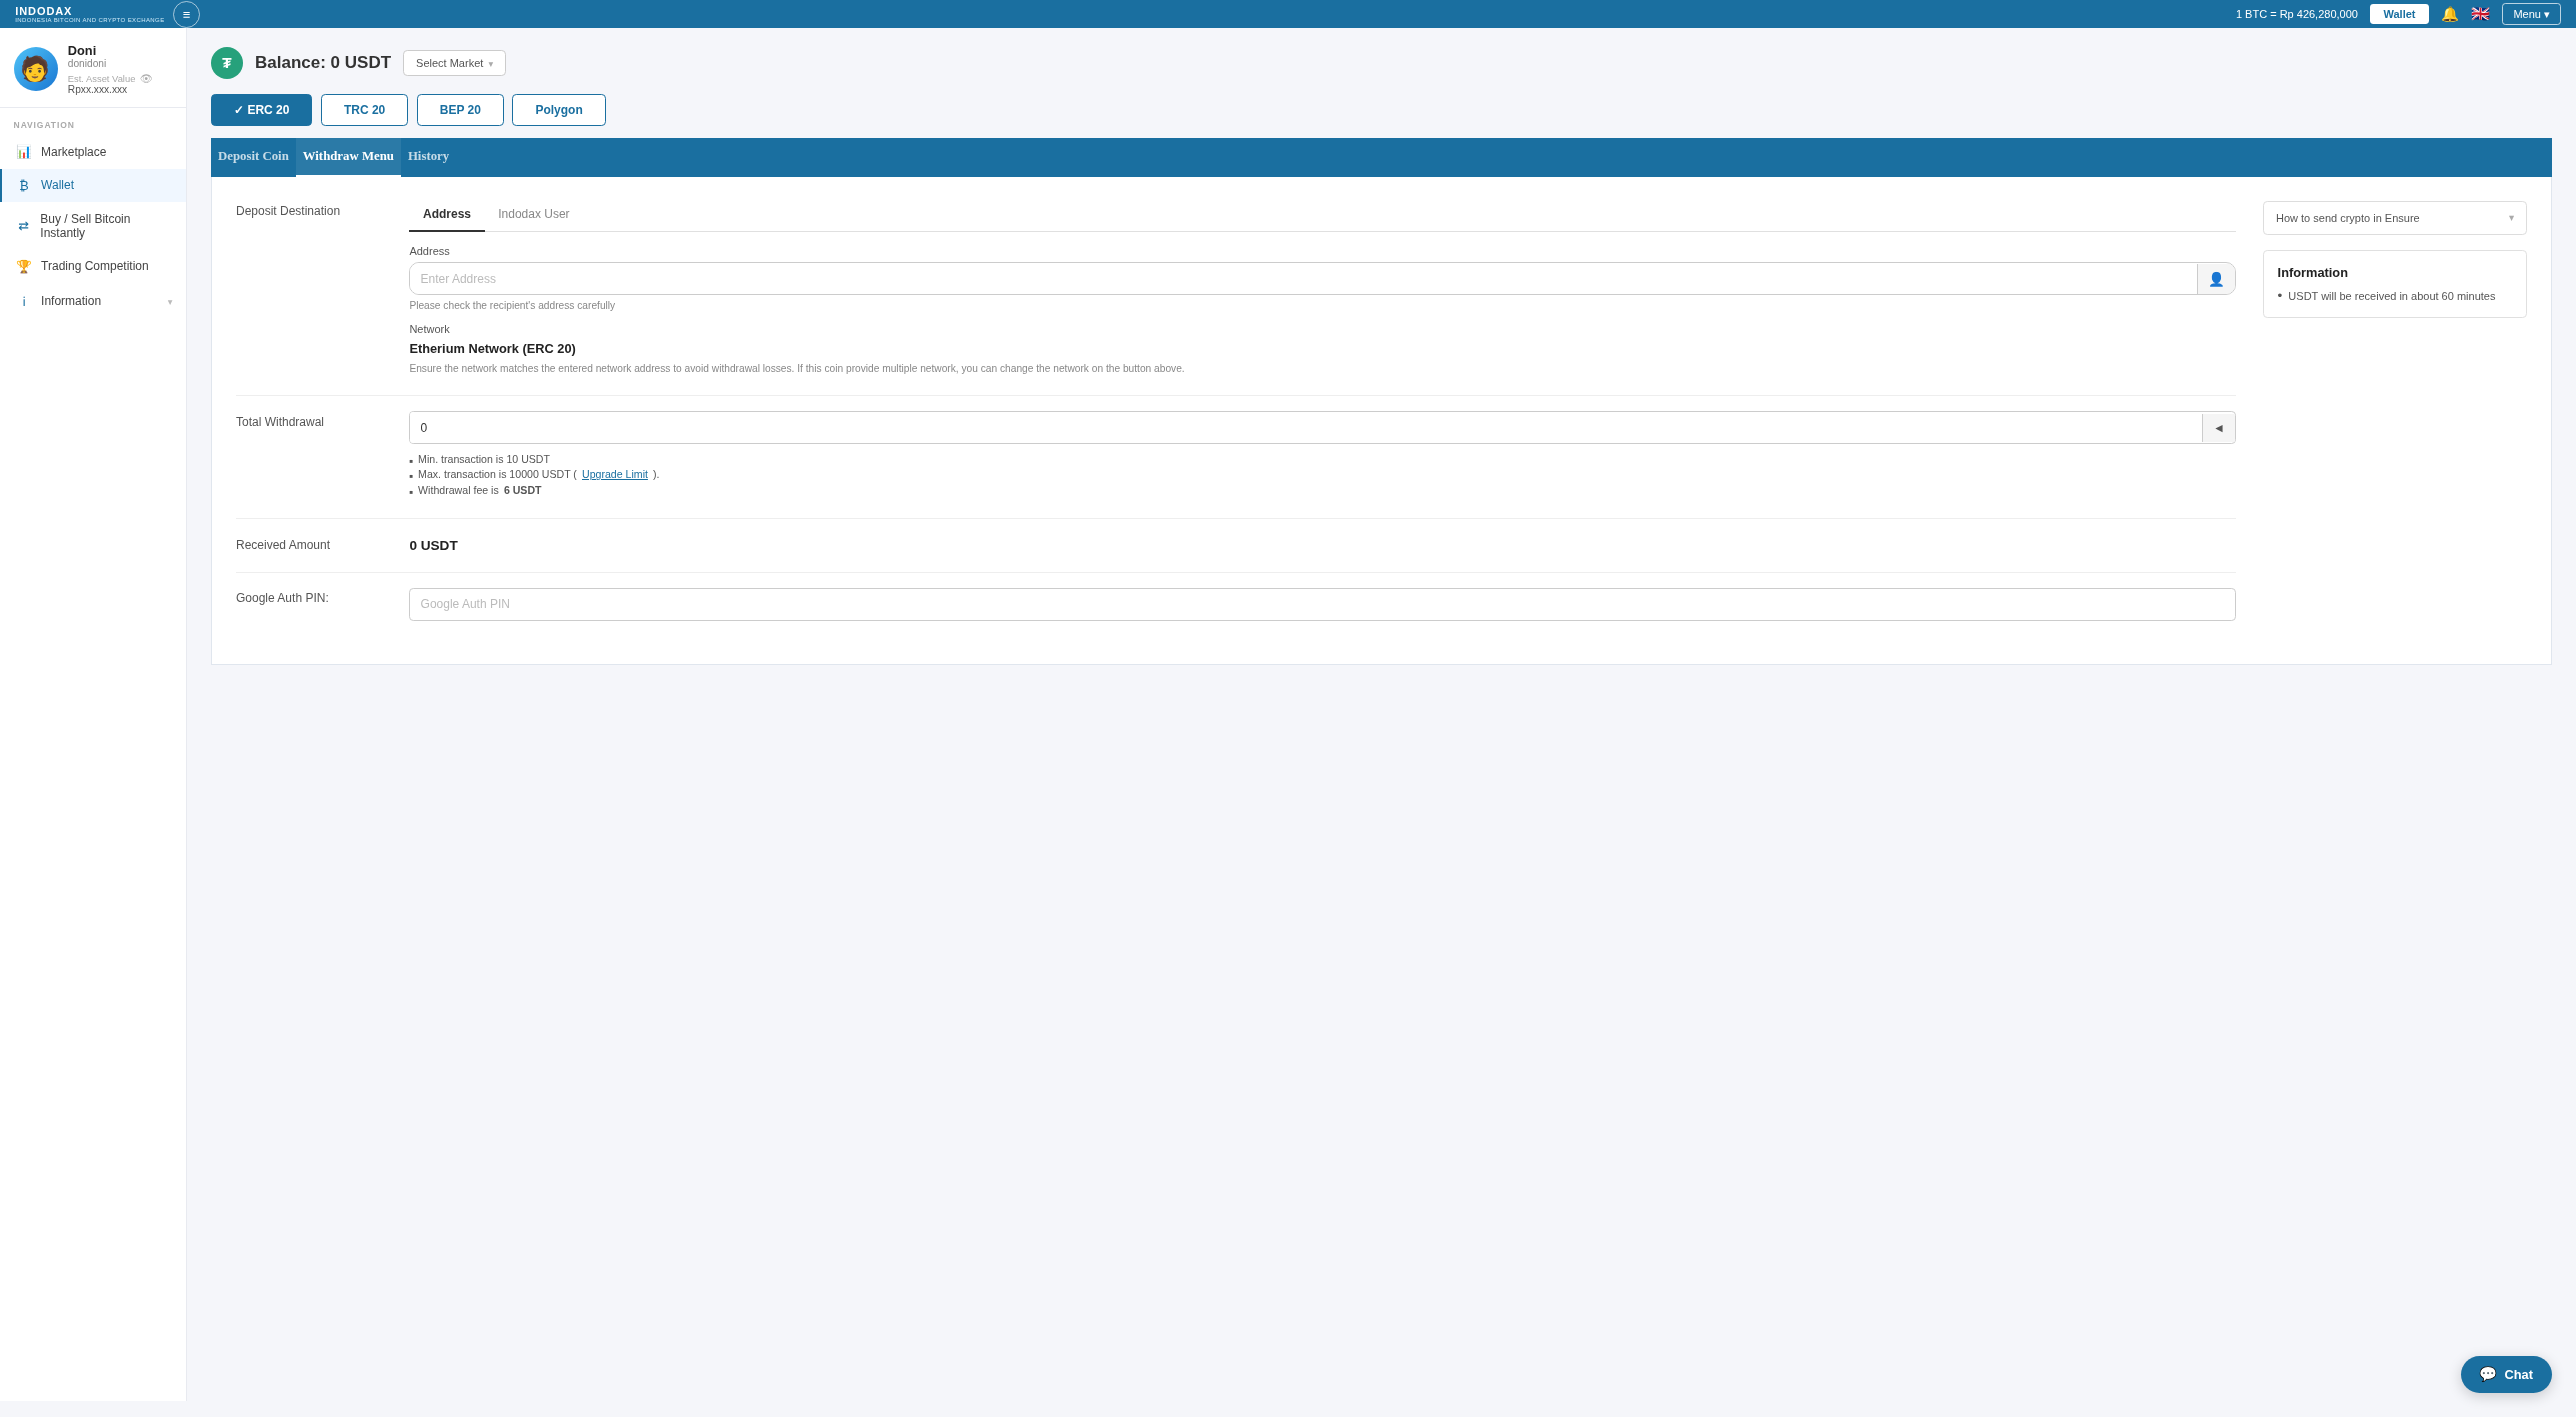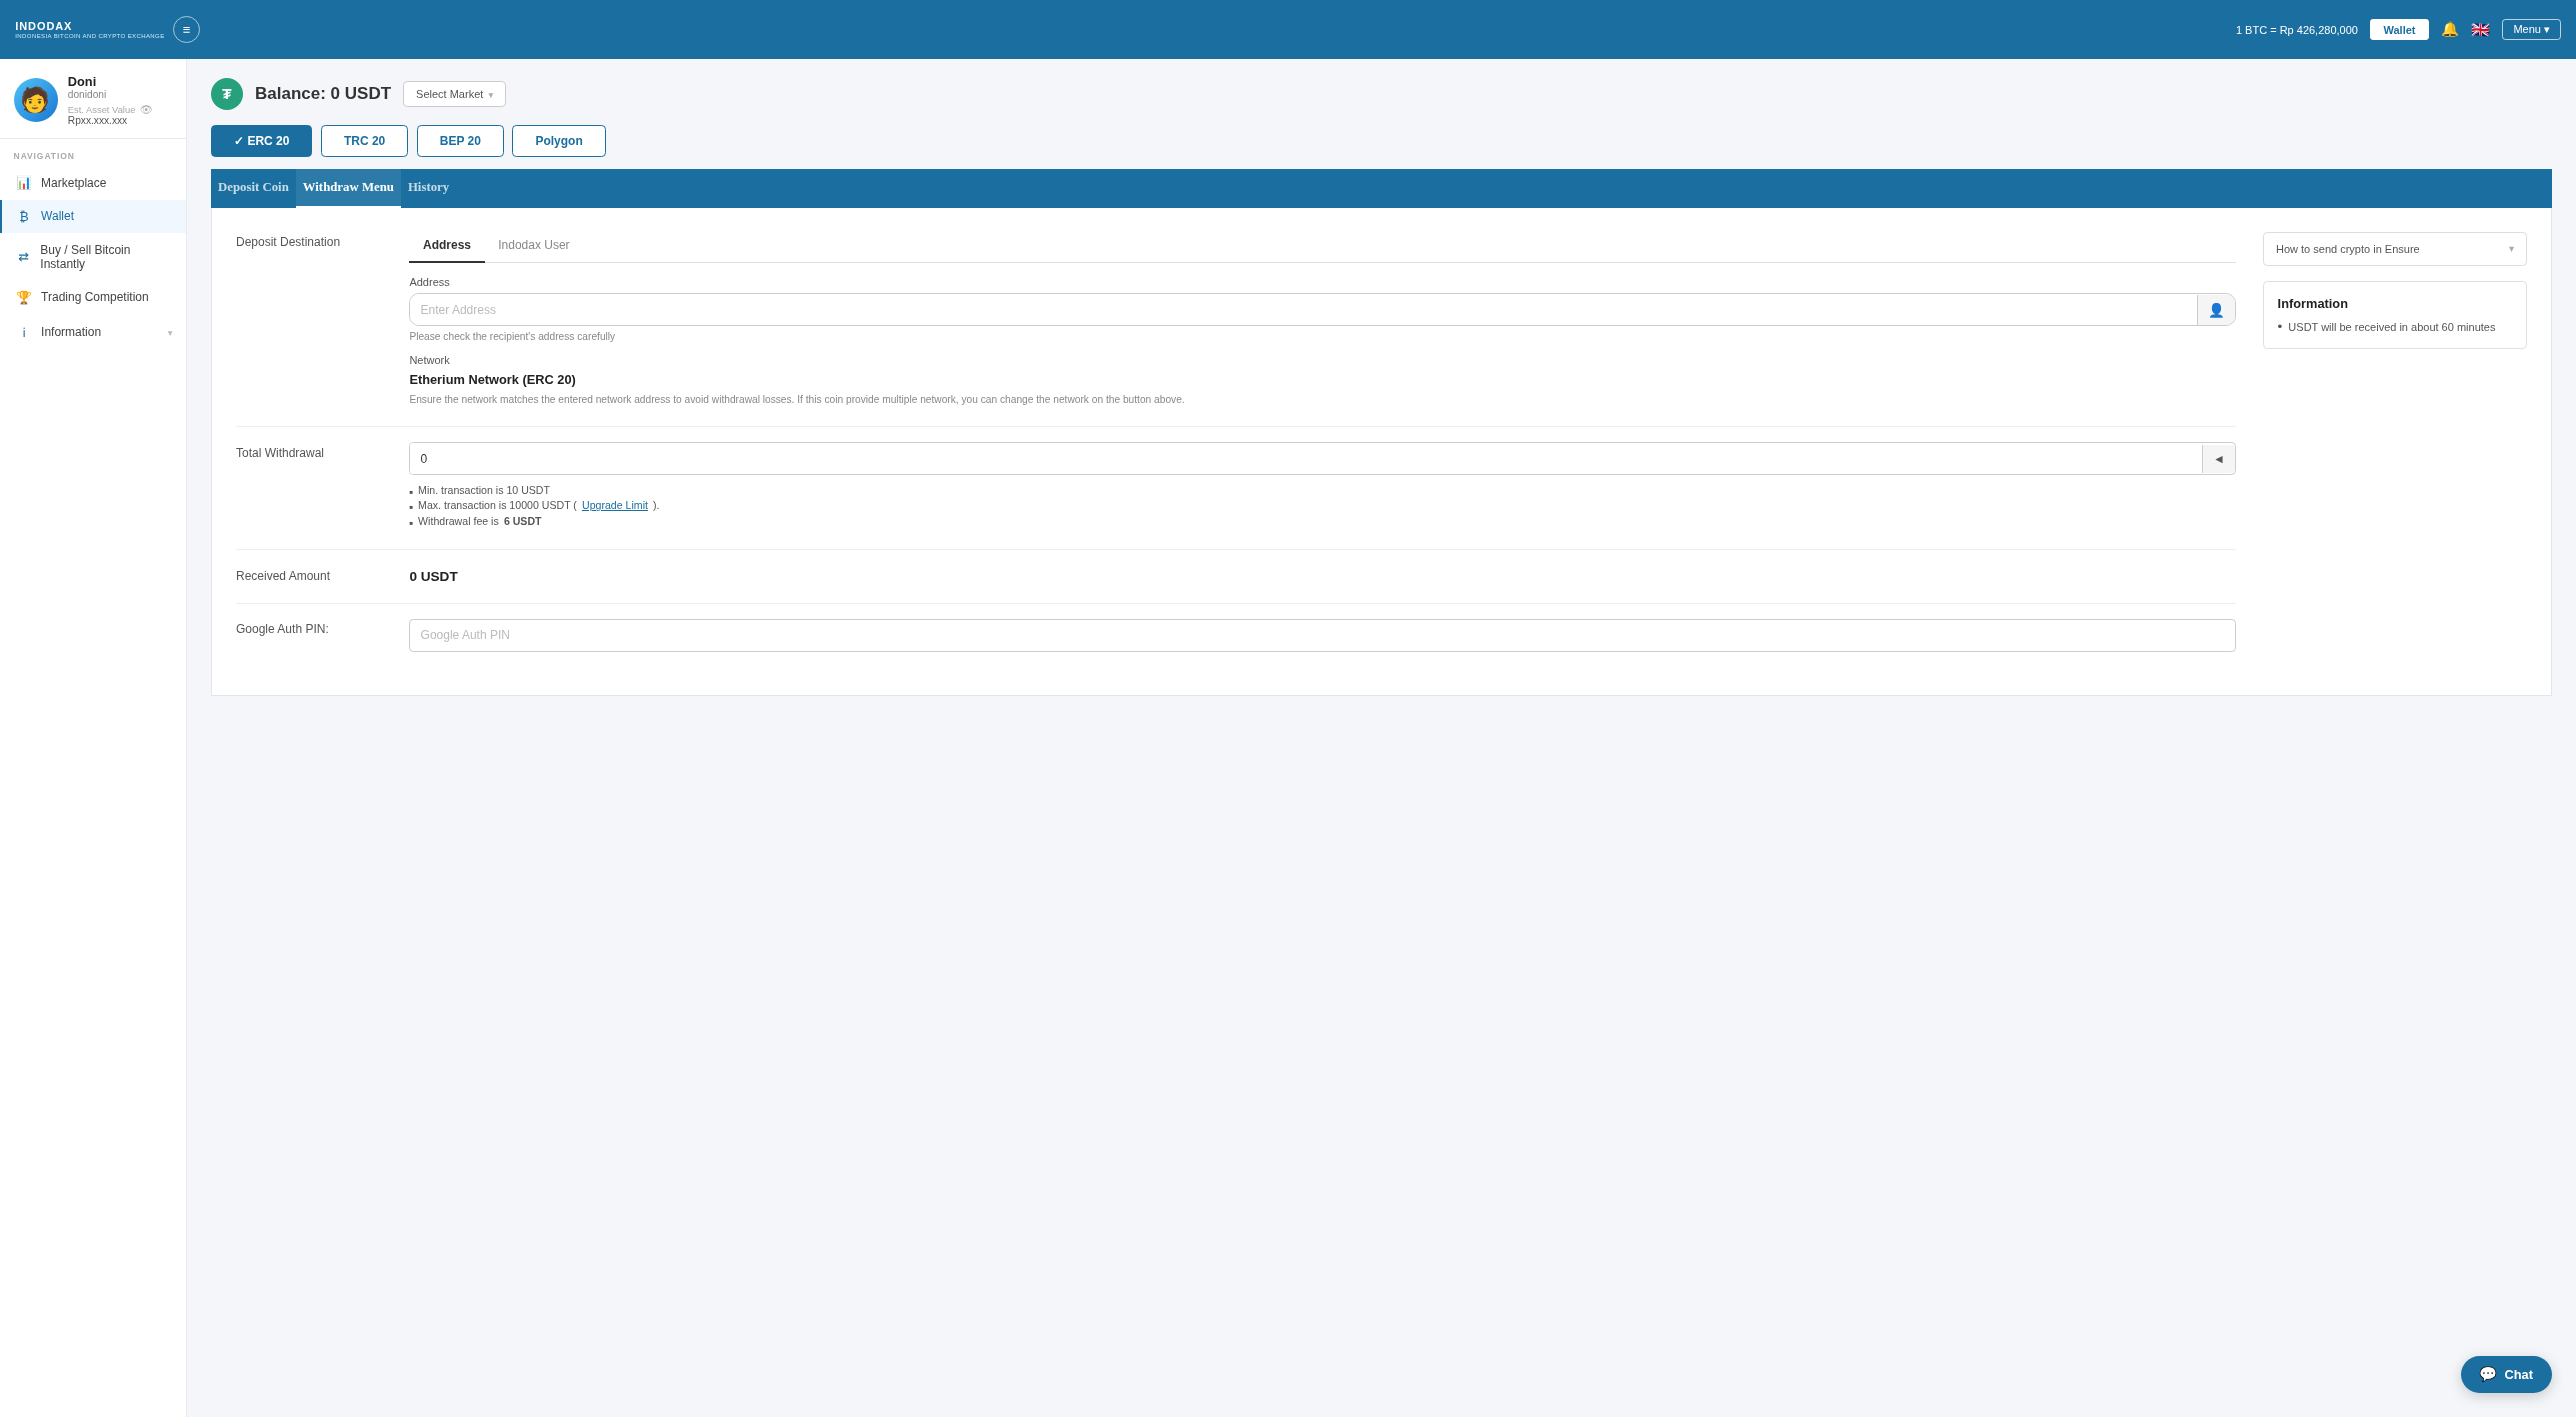--- a/index.html
+++ b/index.html
@@ -5,21 +5,21 @@
     * { box-sizing: border-box; margin: 0; padding: 0; }
     body { font-family: 'Segoe UI', Arial, sans-serif; background: #f5f6fa; font-size: 12px; color: #333; }
 
     
     .topnav {
       background: #1a6fa0;
       display: flex;
       align-items: center;
       justify-content: space-between;
       padding: 0 15.3px;
-      height: 59px;
+      height: 28px;
       color: #fff;
     }
     .topnav-left { display: flex; align-items: center; gap: 8.5px; }
     .logo-text { font-weight: 900; font-size: 11px; letter-spacing: 0.9px; color: #fff; line-height: 1.1; }
     .logo-sub { font-size: 6px; font-weight: 400; letter-spacing: 0.4px; color: #cce8f7; }
     .menu-icon-btn {
       background: transparent;
       border: 1.7px solid rgba(255,255,255,0.6);
       border-radius: 50%;
       width: 27px; height: 27px;

